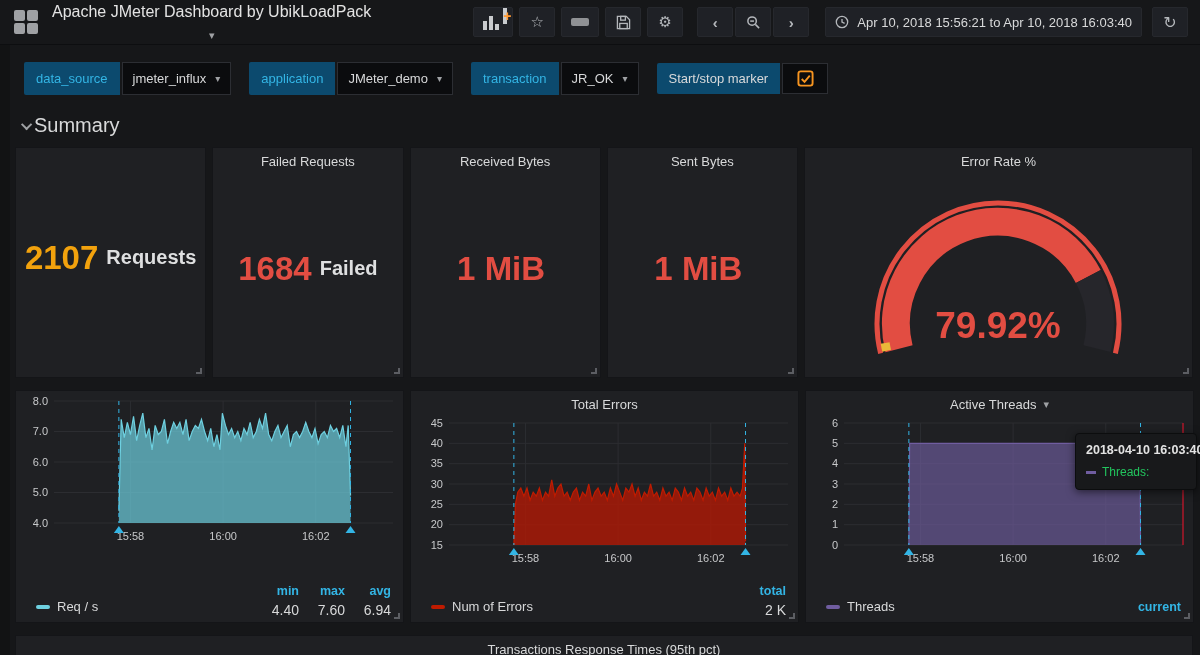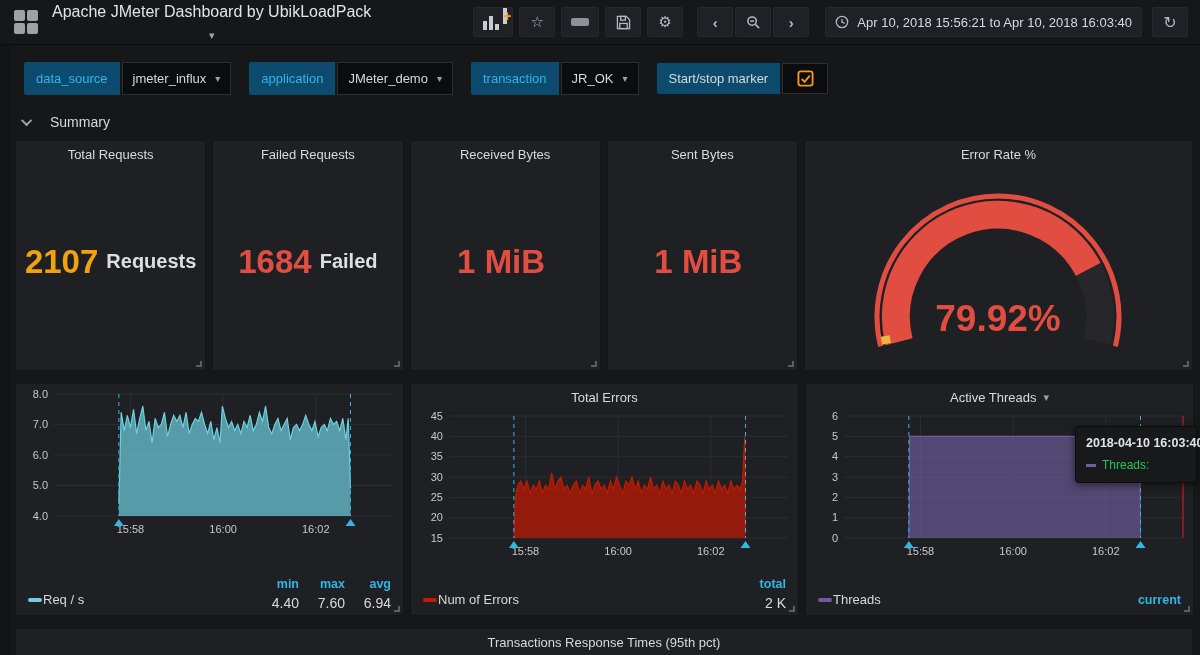--- a/index.html
+++ b/index.html
@@ -34,42 +34,42 @@
   
   .submenu { display:flex; align-items:center; gap:18px; padding:17px 0 13px 24px; }
   .var-group { display:flex; align-items:stretch; gap:2px; }
   .var-label { background:#0c4a6e; color:var(--cyan,#33b5e5); padding:8px 12px; border-radius:2px 0 0 2px; display:flex; align-items:center; }
   .var-label.plain { color:#d8d9da; }
   .var-value { background:#0b0c0e; border:1px solid #2c2e33; color:#d8d9da; padding:8px 10px; display:flex; align-items:center; gap:9px; cursor:pointer; }
   .var-value .caret { font-size:10px; }
   .checkbox-box { background:#0b0c0e; border:1px solid #2c2e33; width:46px; display:flex; align-items:center; justify-content:center; cursor:pointer; }
 
   
-  .row-header { display:flex; align-items:center; gap:18px; padding:6px 0 10px 24px; font-size:14px; color:#d8d9da; cursor:pointer; }
+  .row-header { display:flex; align-items:center; gap:2px; padding:6px 0 10px 24px; font-size:20px; color:#d8d9da; cursor:pointer; }
   .chev-down { width:8px; height:8px; border-left:2px solid #9fa1a4; border-bottom:2px solid #9fa1a4; transform:rotate(-45deg) translateY(-2px); }
 
   
   .rows { padding:0 7px 0 15px; }
   .prow { display:flex; gap:6px; }
   .prow + .prow { margin-top:12px; }
   .panel { background:#1f2023; border:1px solid #141518; position:relative; }
   .panel-title { height:22px; display:flex; align-items:center; justify-content:center; gap:7px; font-size:13px; font-weight:500; color:#d8d9da; padding-top:5px; cursor:pointer; }
   .rsz { position:absolute; right:3px; bottom:3px; width:6px; height:6px; border-right:2px solid #5c5e63; border-bottom:2px solid #5c5e63; cursor:nwse-resize; }
 
   .row1 .stat-panel { width:192px; height:231px; display:flex; flex-direction:column; }
   .stat-body { flex:1; display:flex; align-items:center; justify-content:center; gap:8px; padding-bottom:10px; }
   .stat-value { font-size:33px; font-weight:700; }
   .stat-suffix { font-size:20px; font-weight:700; color:#dedfe0; }
   .gauge-panel { width:389px; height:231px; }
   .gauge-panel svg { display:block; }
 
   .row2 .graph-panel { width:389px; height:233px; display:flex; flex-direction:column; padding:0 6px; }
   .chart-svg { display:block; width:377px; height:160px; margin-top:2px; }
   .legend { position:relative; flex:1; }
-  .lg-series { position:absolute; left:6px; bottom:8px; display:flex; align-items:center; gap:1px; color:#d8d9da; font-size:13px; cursor:pointer; }
+  .lg-series { position:absolute; left:14px; bottom:8px; display:flex; align-items:center; gap:7px; color:#d8d9da; font-size:13px; cursor:pointer; }
   .lg-sw { width:14px; height:4px; border-radius:2px; display:inline-block; }
   .lg-stats { position:absolute; right:6px; bottom:4px; display:flex; }
   .lg-col { min-width:46px; text-align:right; }
   .lg-h { color:var(--cyan,#33b5e5); font-weight:700; font-size:12.5px; cursor:pointer; }
   .lg-v { color:#d8d9da; font-size:14px; margin-top:4px; }
 
   .tooltip {
     position:absolute; right:-4px; top:42px; width:122px; z-index:5;
     background:#18191b; border:1px solid #0c0d0e; border-radius:4px; padding:9px 10px 10px;
     box-shadow:0 2px 8px rgba(0,0,0,.55); pointer-events:none;
@@ -184,21 +184,20 @@
 
 <div class="row-header">
   <span class="chev-down"></span>
   <span>Summary</span>
 </div>
 
 <div class="rows">
 
   <div class="prow row1">
     <div class="panel stat-panel">
-      <div class="panel-title">Total Requests</div>
       <div class="stat-body">
         <span class="stat-value" style="color: rgb(242, 162, 13);">2107</span>
         <span class="stat-suffix">Requests</span>
       </div>
       <span class="rsz"></span>
     </div>
     <div class="panel stat-panel">
       <div class="panel-title">Failed Requests</div>
       <div class="stat-body">
         <span class="stat-value" style="color: rgb(226, 77, 66);">1684</span>

